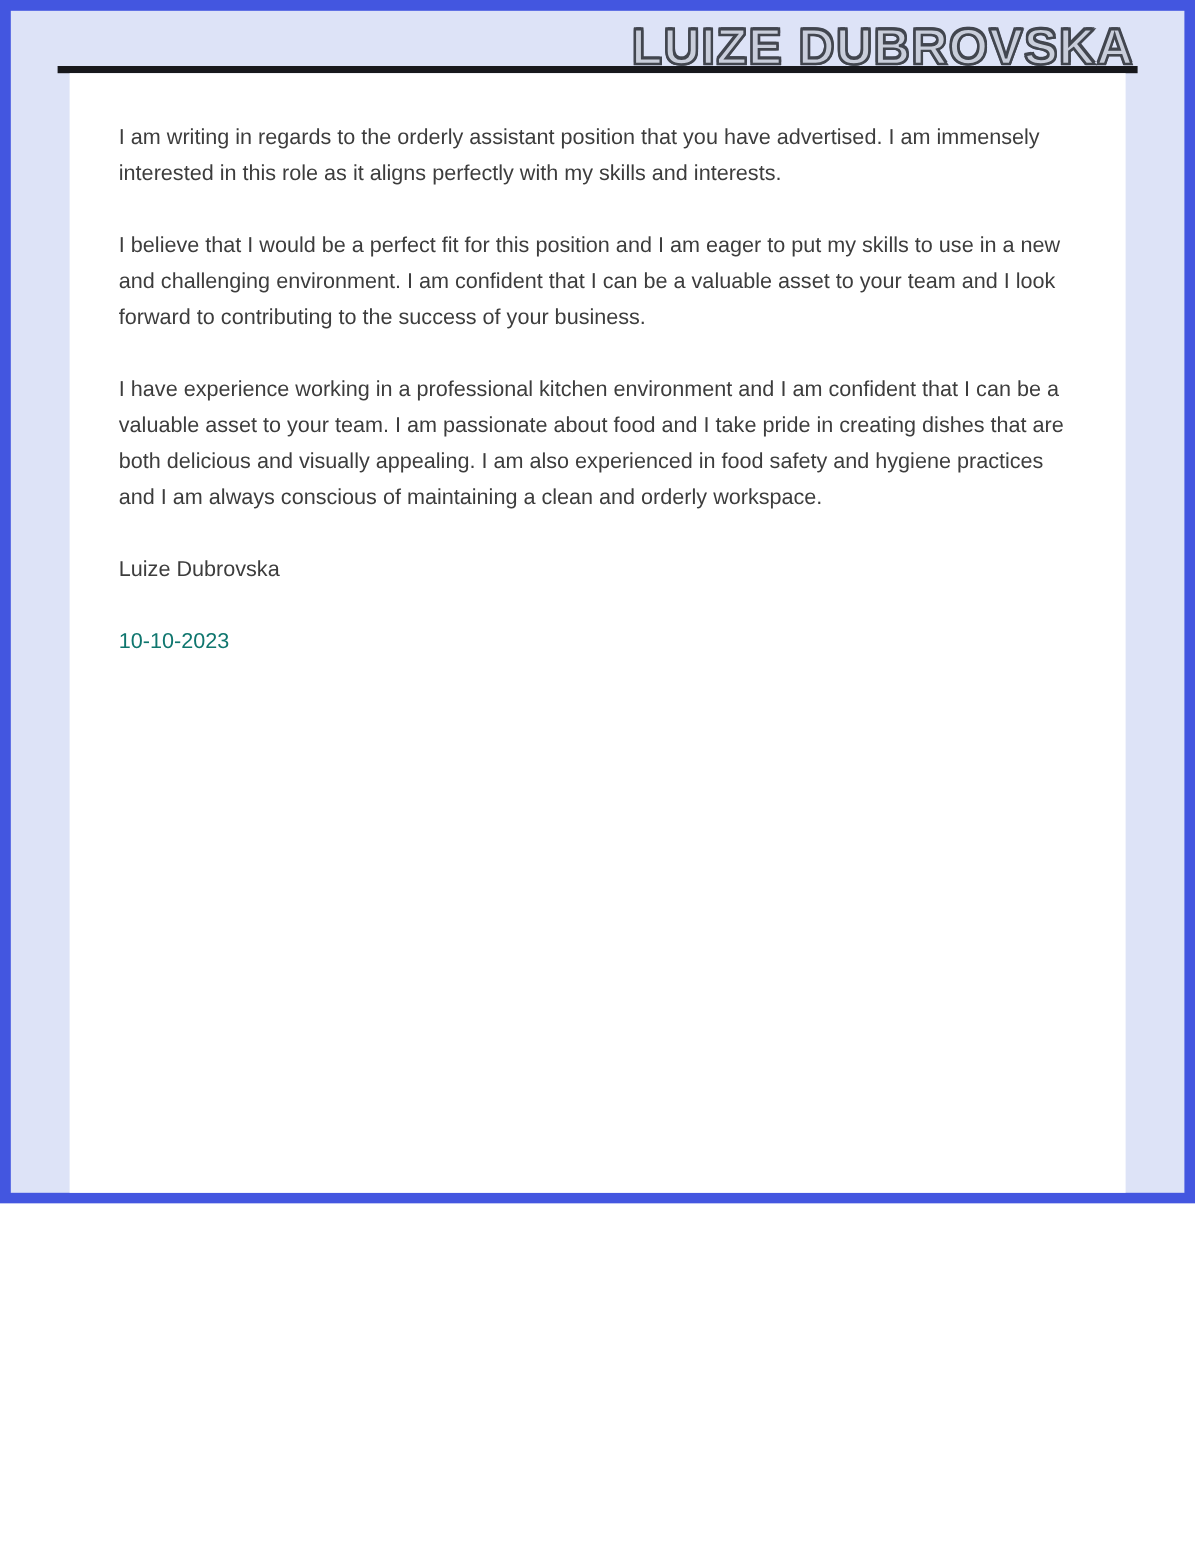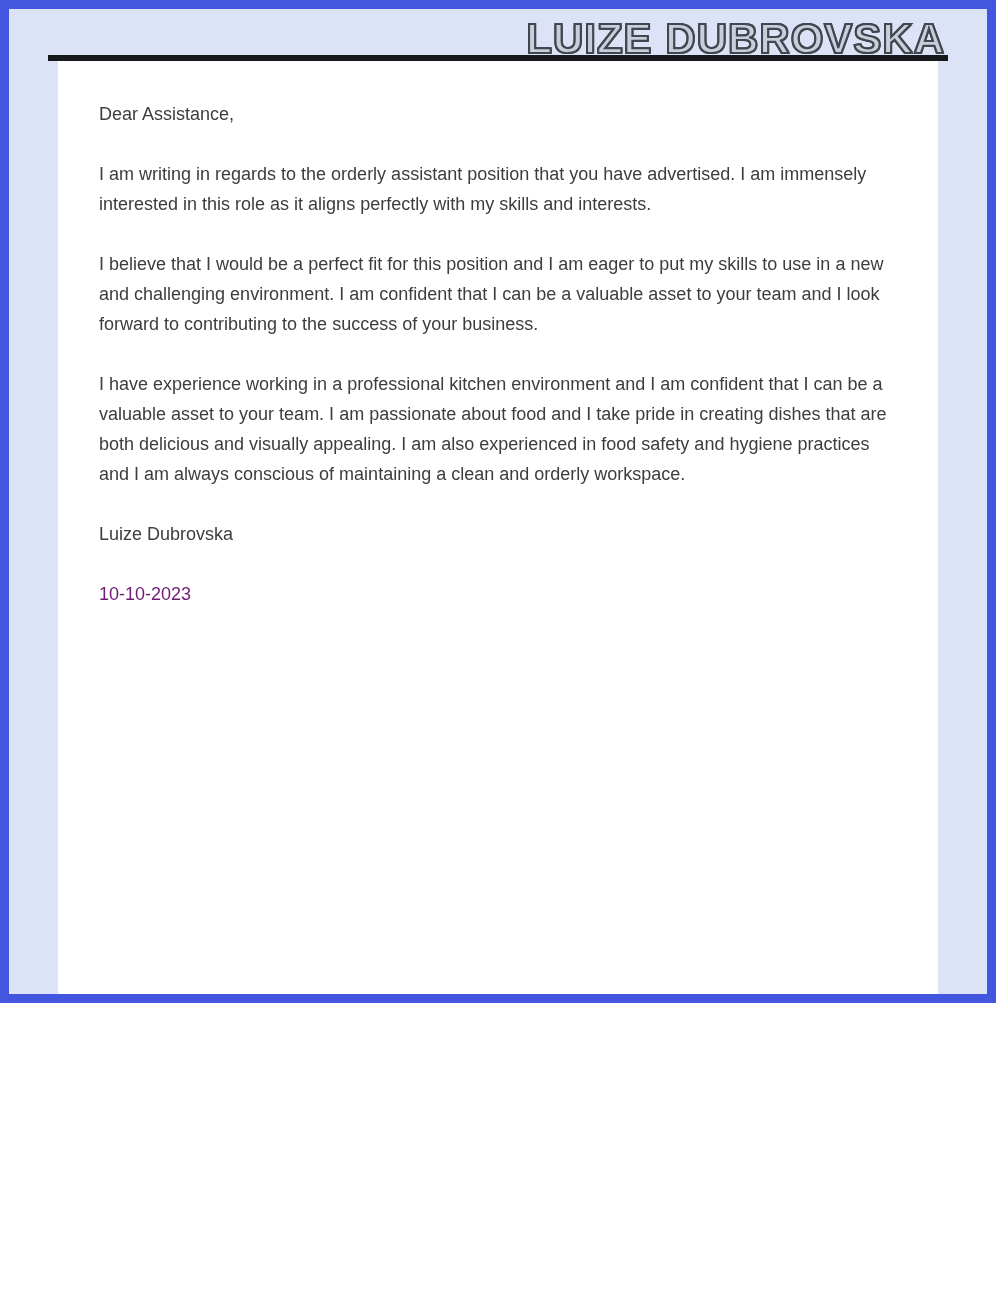--- a/index.html
+++ b/index.html
@@ -51,21 +51,21 @@
     box-sizing: border-box;
     padding: 38px 46px 0 41px;
   }
   .sheet p {
     margin: 0 0 30px 0;
     font-size: 18px;
     line-height: 30px;
     color: #3d3d3d;
   }
   .sheet p.date {
-    color: #701a75;
+    color: #0f766e;
     margin-top: 10px;
     cursor: pointer;
   }
   .footer-watermark {
     position: absolute;
     right: 12px;
     bottom: 8px;
     font-size: 11px;
     color: #be185d;
     cursor: pointer;
@@ -75,21 +75,20 @@
 <body>
 
 <div class="frame">
 
   <div class="header-name">LUIZE DUBROVSKA</div>
 
   <div class="top-rule"></div>
 
   <div class="sheet">
 
-    <p>Dear Assistance,</p>
 
     <p>I am writing in regards to the orderly assistant position that you have advertised. I am immensely interested in this role as it aligns perfectly with my skills and interests.</p>
 
     <p>I believe that I would be a perfect fit for this position and I am eager to put my skills to use in a new and challenging environment. I am confident that I can be a valuable asset to your team and I look forward to contributing to the success of your business.</p>
 
     <p>I have experience working in a professional kitchen environment and I am confident that I can be a valuable asset to your team. I am passionate about food and I take pride in creating dishes that are both delicious and visually appealing. I am also experienced in food safety and hygiene practices and I am always conscious of maintaining a clean and orderly workspace.</p>
 
 
 
     <p>Luize Dubrovska</p>

